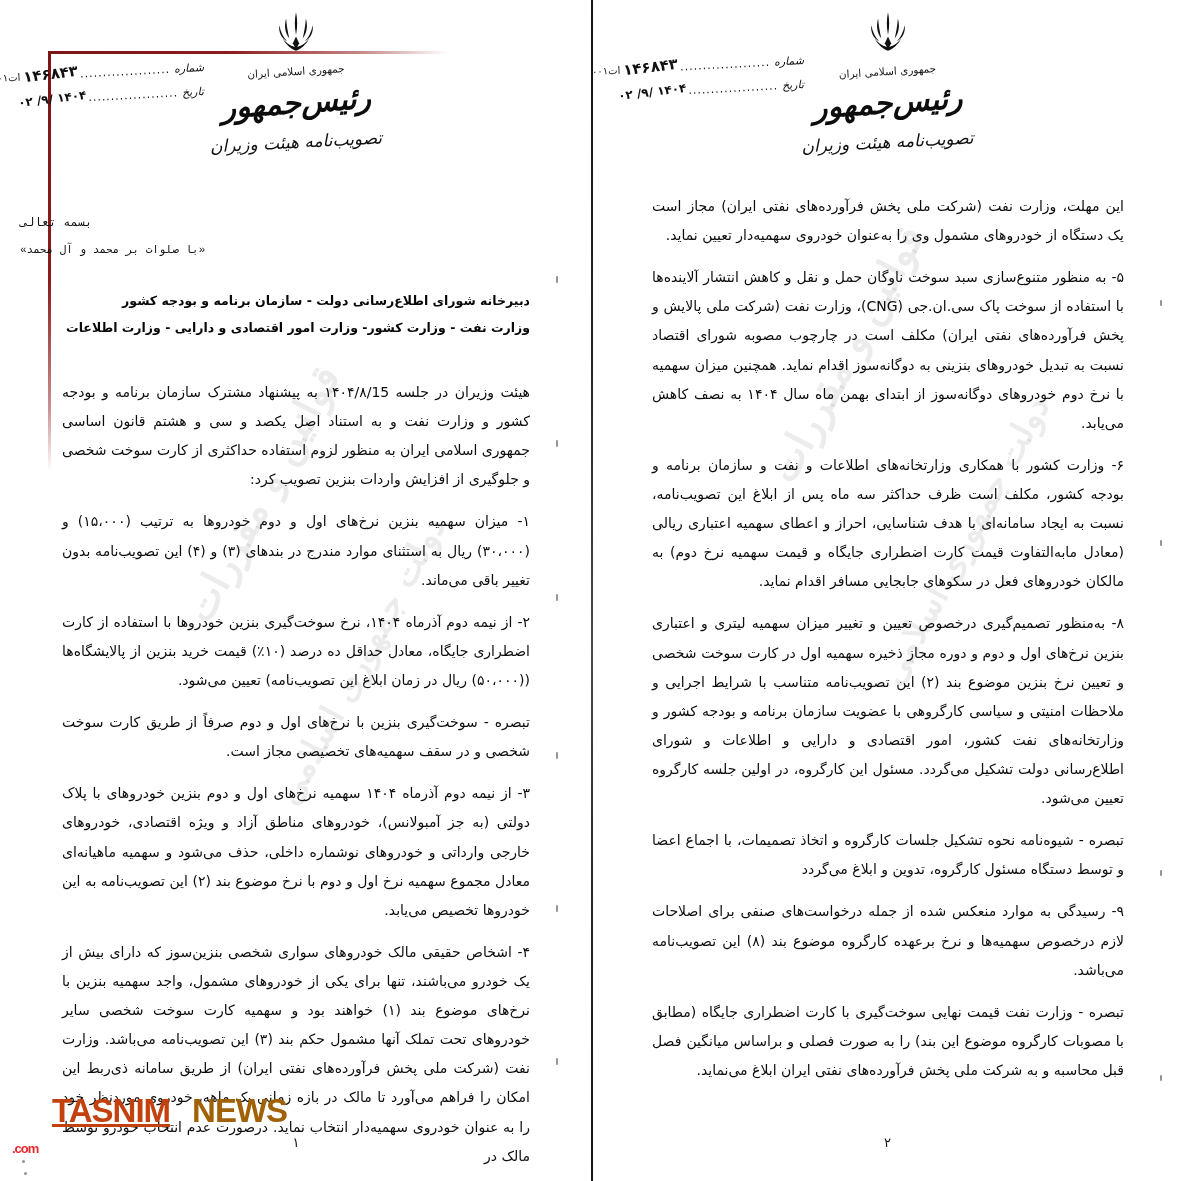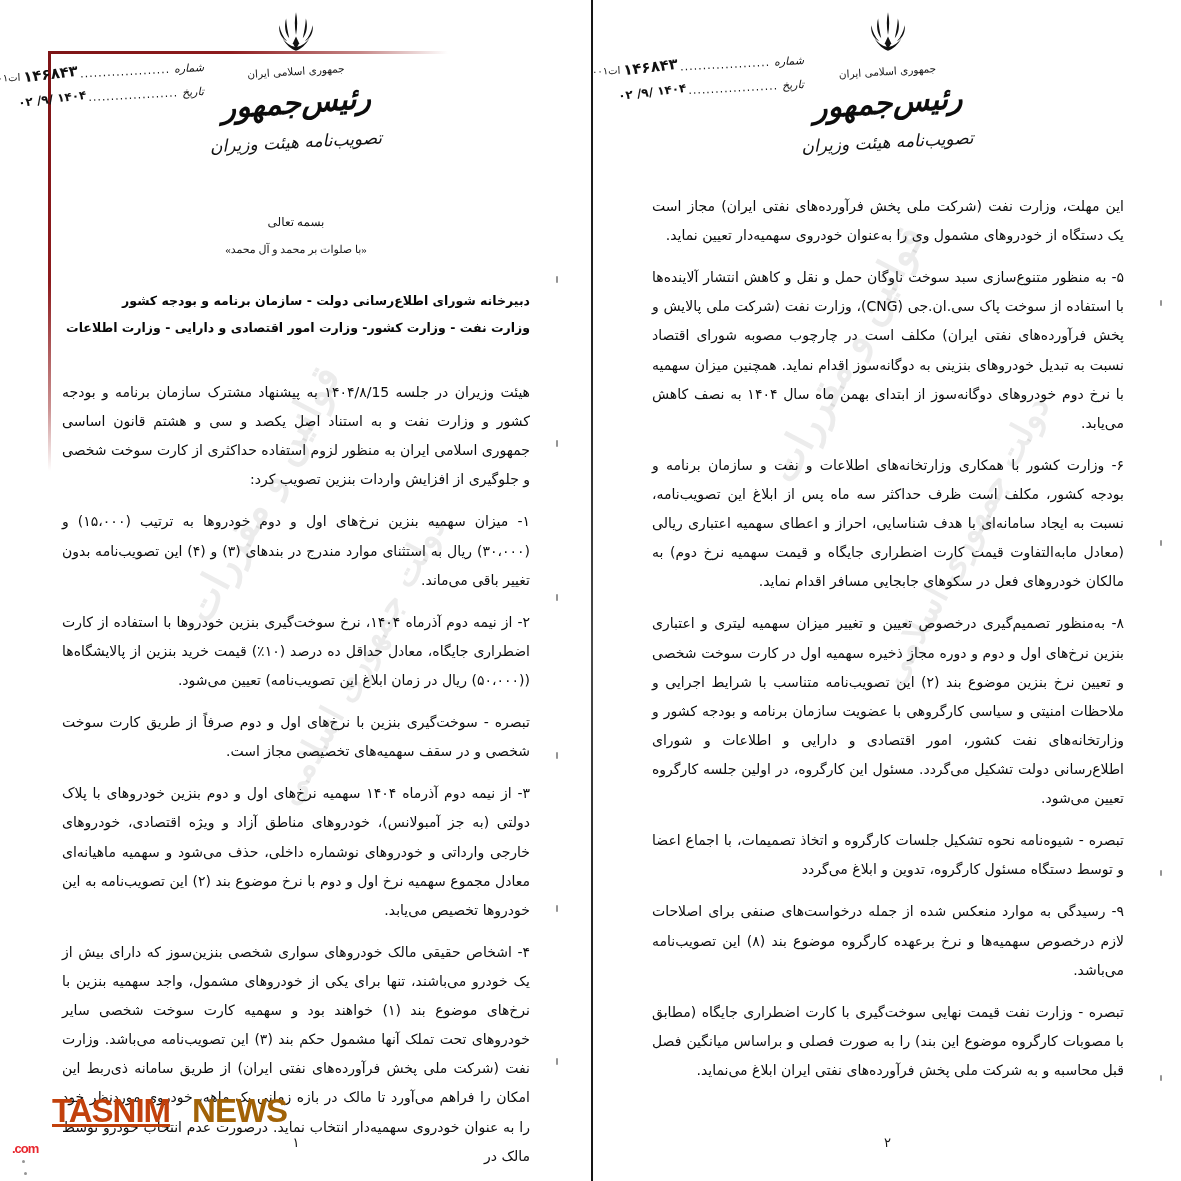--- a/index.html
+++ b/index.html
@@ -146,25 +146,26 @@
   
   .body {
     position: absolute;
     direction: rtl;
     text-align: justify;
     text-align-last: right;
     color: #0c0c0c;
     font-family: "DejaVu Sans", sans-serif;
   }
   .invocation {
-    text-align: center;
+    text-align: left;
     direction: rtl;
     font-size: 11px;
     color: #141414;
-    font-family: Liberation Serif, serif;
+    font-family: Liberation Mono, monospace;
+    margin-left: 20px;
   }
   .invocation .big { font-size: 12px; margin-bottom: 13px; }
 
   .addressees {
     direction: rtl;
     text-align: center;
     font-weight: bold;
     font-size: 12.5px;
     line-height: 2.15;
     color: #080808;

